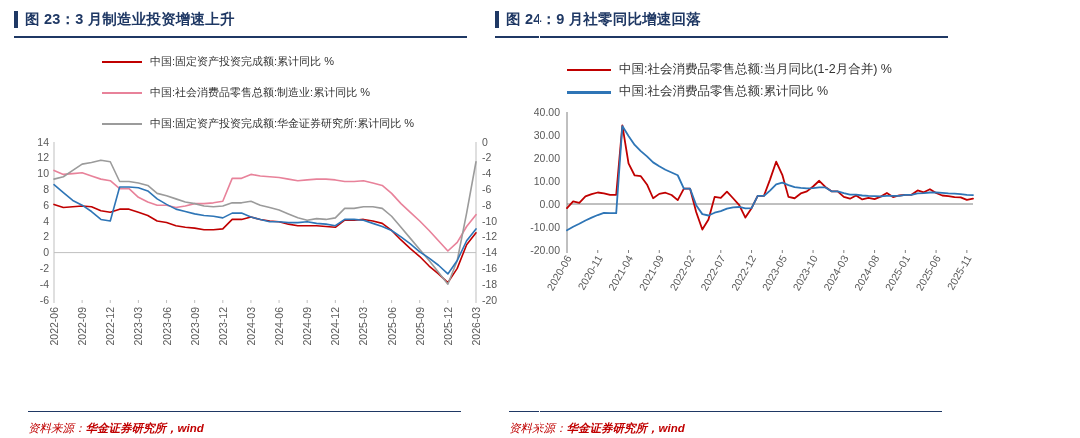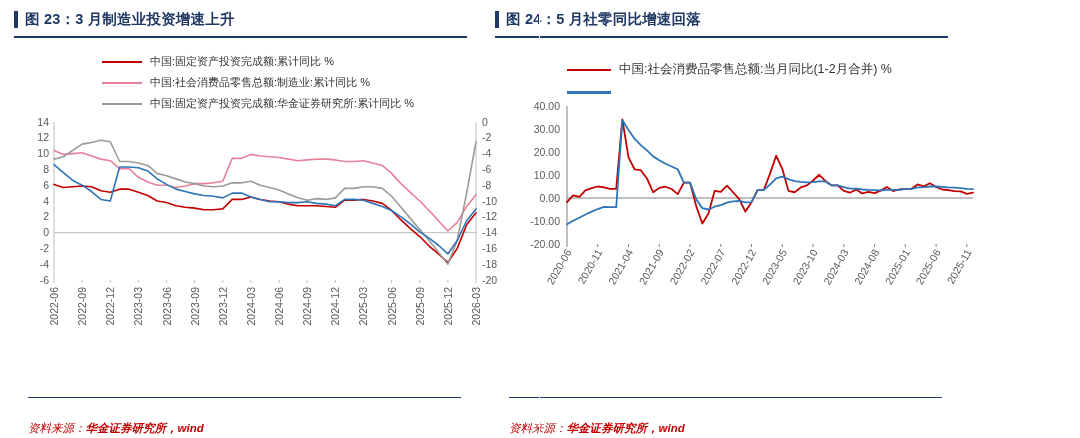--- a/index.html
+++ b/index.html
@@ -3,30 +3,30 @@
 <meta charset="utf-8">
 <style>
   html,body{margin:0;padding:0;}
   body{width:1080px;height:438px;background:#ffffff;font-family:"Liberation Sans","DejaVu Sans",sans-serif;}
   .page{position:relative;width:962px;height:438px;display:flex;}
   .panel{position:relative;width:50%;box-sizing:border-box;padding:0 14px;}
   .panel-inner{position:relative;height:100%;}
   .title-bar{display:flex;align-items:center;gap:0;border-bottom:2px solid #1f3864;padding:4px 0 7px 0;margin-top:6px;}
   .title-accent{width:4px;height:17px;background:#1f3864;margin-right:7px;}
   .title-text{font-size:14.5px;color:#1f3864;font-weight:bold;letter-spacing:0.2px;white-space:nowrap;}
-  .legend{margin-top:16px;display:flex;flex-direction:column;gap:5px;}
+  .legend{margin-top:16px;display:flex;flex-direction:column;gap:15px;}
   .legend.right{margin-top:22px;gap:4px;}
   .legend-row{display:flex;align-items:flex-start;font-size:11px;color:#333;}
   .legend.right .legend-row{font-size:12.5px;}
   .legend-line{flex:0 0 auto;width:40px;height:2px;margin-top:7px;margin-right:8px;}
   .legend.right .legend-line{width:44px;height:2.4px;margin-top:9px;}
   .legend-label{line-height:1.45;}
   .chart-wrap{position:relative;}
   .axis-text{font-size:10.5px;fill:#595959;}
-  .src{position:absolute;left:14px;right:6px;bottom:8px;border-top:1.6px solid #1f3864;padding-top:20px;}
+  .src{position:absolute;left:14px;right:6px;bottom:8px;border-top:1.6px solid #1f3864;padding-top:6px;}
   .src-text{font-size:11.5px;color:#c00000;font-style:italic;}
   .divider{position:absolute;left:539px;top:0;width:1px;height:438px;background:#ffffff;}
 </style>
 </head>
 <body>
 
 <div class="page">
 
   <div class="panel">
     <div class="panel-inner">
@@ -119,30 +119,31 @@
       <div class="src">
         <span class="src-text">资料来源：</span><b class="src-text">华金证券研究所，wind</b>
       </div>
     </div>
   </div>
 
   <div class="panel">
     <div class="panel-inner">
       <div class="title-bar">
         <div class="title-accent"></div>
-        <div class="title-text">图 24：5 月社零同比增速回落</div>
+        <div class="title-text">图 24：9 月社零同比增速回落</div>
       </div>
 
       <div class="legend right">
         <div class="legend-row" style="padding-left:72px;">
           <span class="legend-line" style="background:#c00000;"></span>
           <span class="legend-label" style="max-width:390px;">中国:社会消费品零售总额:当月同比(1-2月合并) %</span>
         </div>
         <div class="legend-row" style="padding-left:72px;">
           <span class="legend-line" style="background:#2e75b6;"></span>
+          <span class="legend-label">中国:社会消费品零售总额:累计同比 %</span>
         </div>
       </div>
 
       <div class="chart-wrap">
         <svg id="svg-right" width="510" height="240" viewBox="0 0 510 240">
             <text x="65" y="154" text-anchor="end" class="axis-text" font-size="11.5">-20.00</text>
             <text x="65" y="131" text-anchor="end" class="axis-text" font-size="11.5">-10.00</text>
             <text x="65" y="108" text-anchor="end" class="axis-text" font-size="11.5">0.00</text>
             <text x="65" y="85" text-anchor="end" class="axis-text" font-size="11.5">10.00</text>
             <text x="65" y="62" text-anchor="end" class="axis-text" font-size="11.5">20.00</text>

